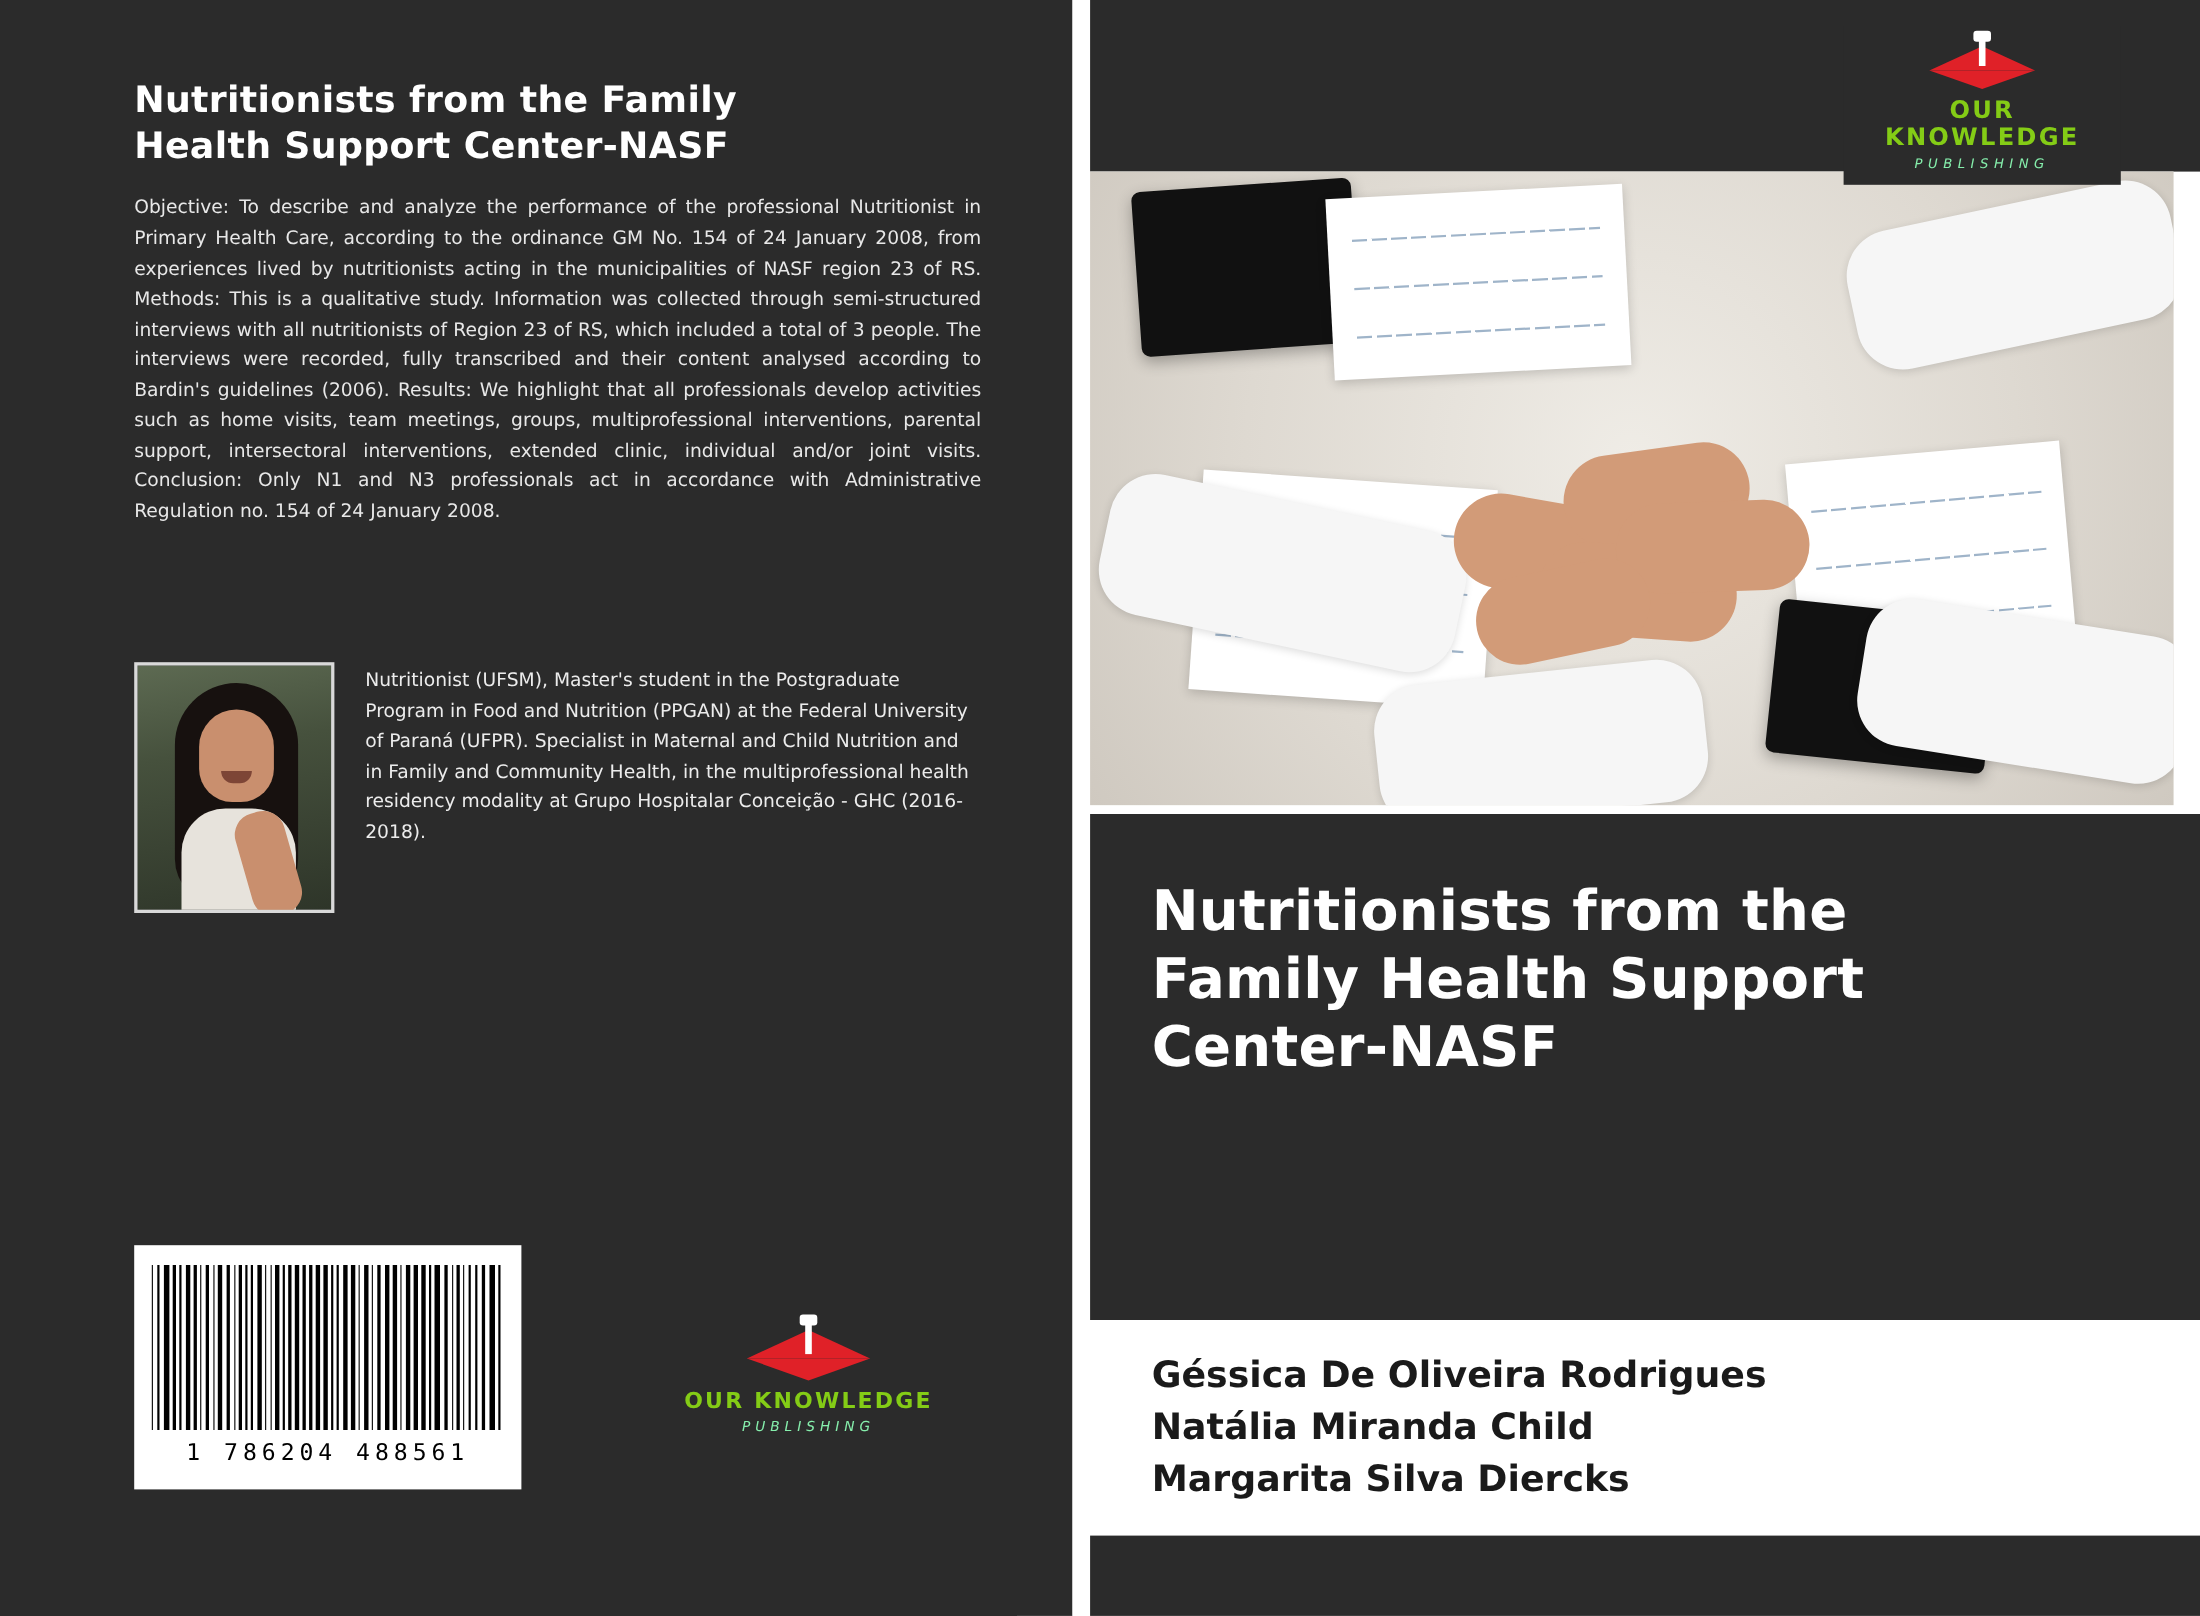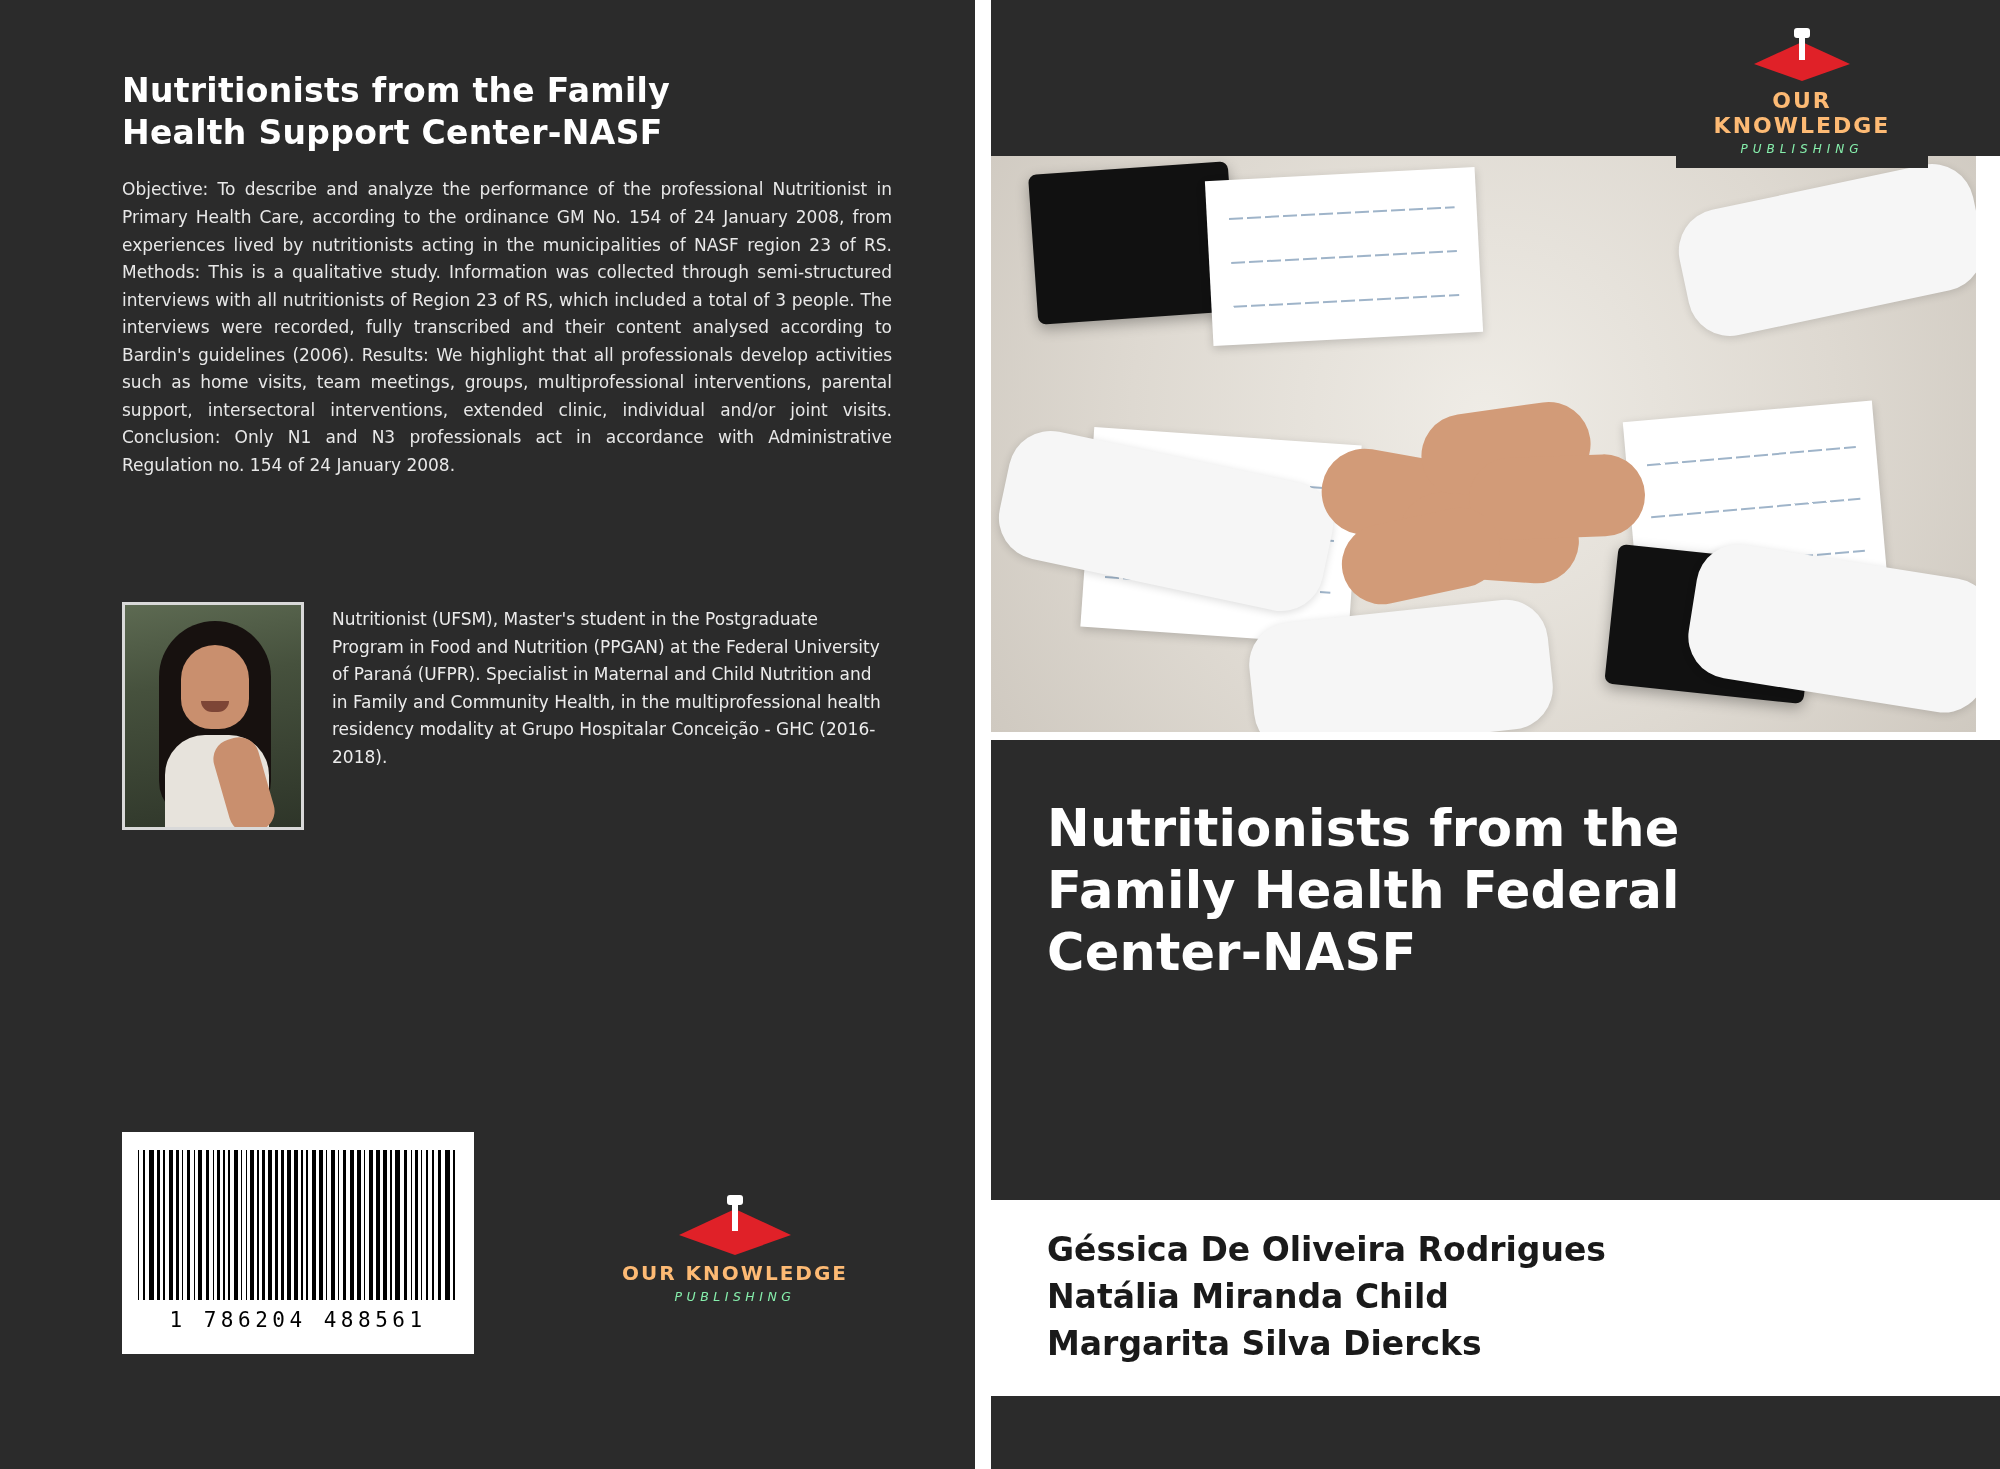--- a/index.html
+++ b/index.html
@@ -173,21 +173,21 @@
   }
   .cap .knob {
     position: absolute;
     left: 48px; top: 0px;
     width: 16px; height: 10px;
     background: #ffffff;
     border-radius: 3px;
     z-index: 3;
   }
   .pub-name {
-    color: #fdba74;
+    color: #84cc16;
     font-size: 20px;
     font-weight: bold;
     letter-spacing: 2px;
   }
   .pub-sub {
     color: #86efac;
     font-size: 12.5px;
     letter-spacing: 4.5px;
     margin-top: 4px;
     font-style: italic;
@@ -474,21 +474,21 @@
       <div class="sleeve sl4"></div>
       <div class="hand h1"></div>
       <div class="hand h2"></div>
       <div class="hand h3"></div>
       <div class="hand h4"></div>
       <div class="hand h5"></div>
     </div>
 
     <div class="front-title-block">
       <div class="front-title">Nutritionists from the
-Family Health Federal
+Family Health Support
 Center-NASF</div>
     </div>
 
     <div class="authors" style="white-space: pre-line;">Géssica De Oliveira Rodrigues
 Natália Miranda Child
 Margarita Silva Diercks</div>
 
     <div class="front-bottom-black"></div>
   </div>
 </div>

